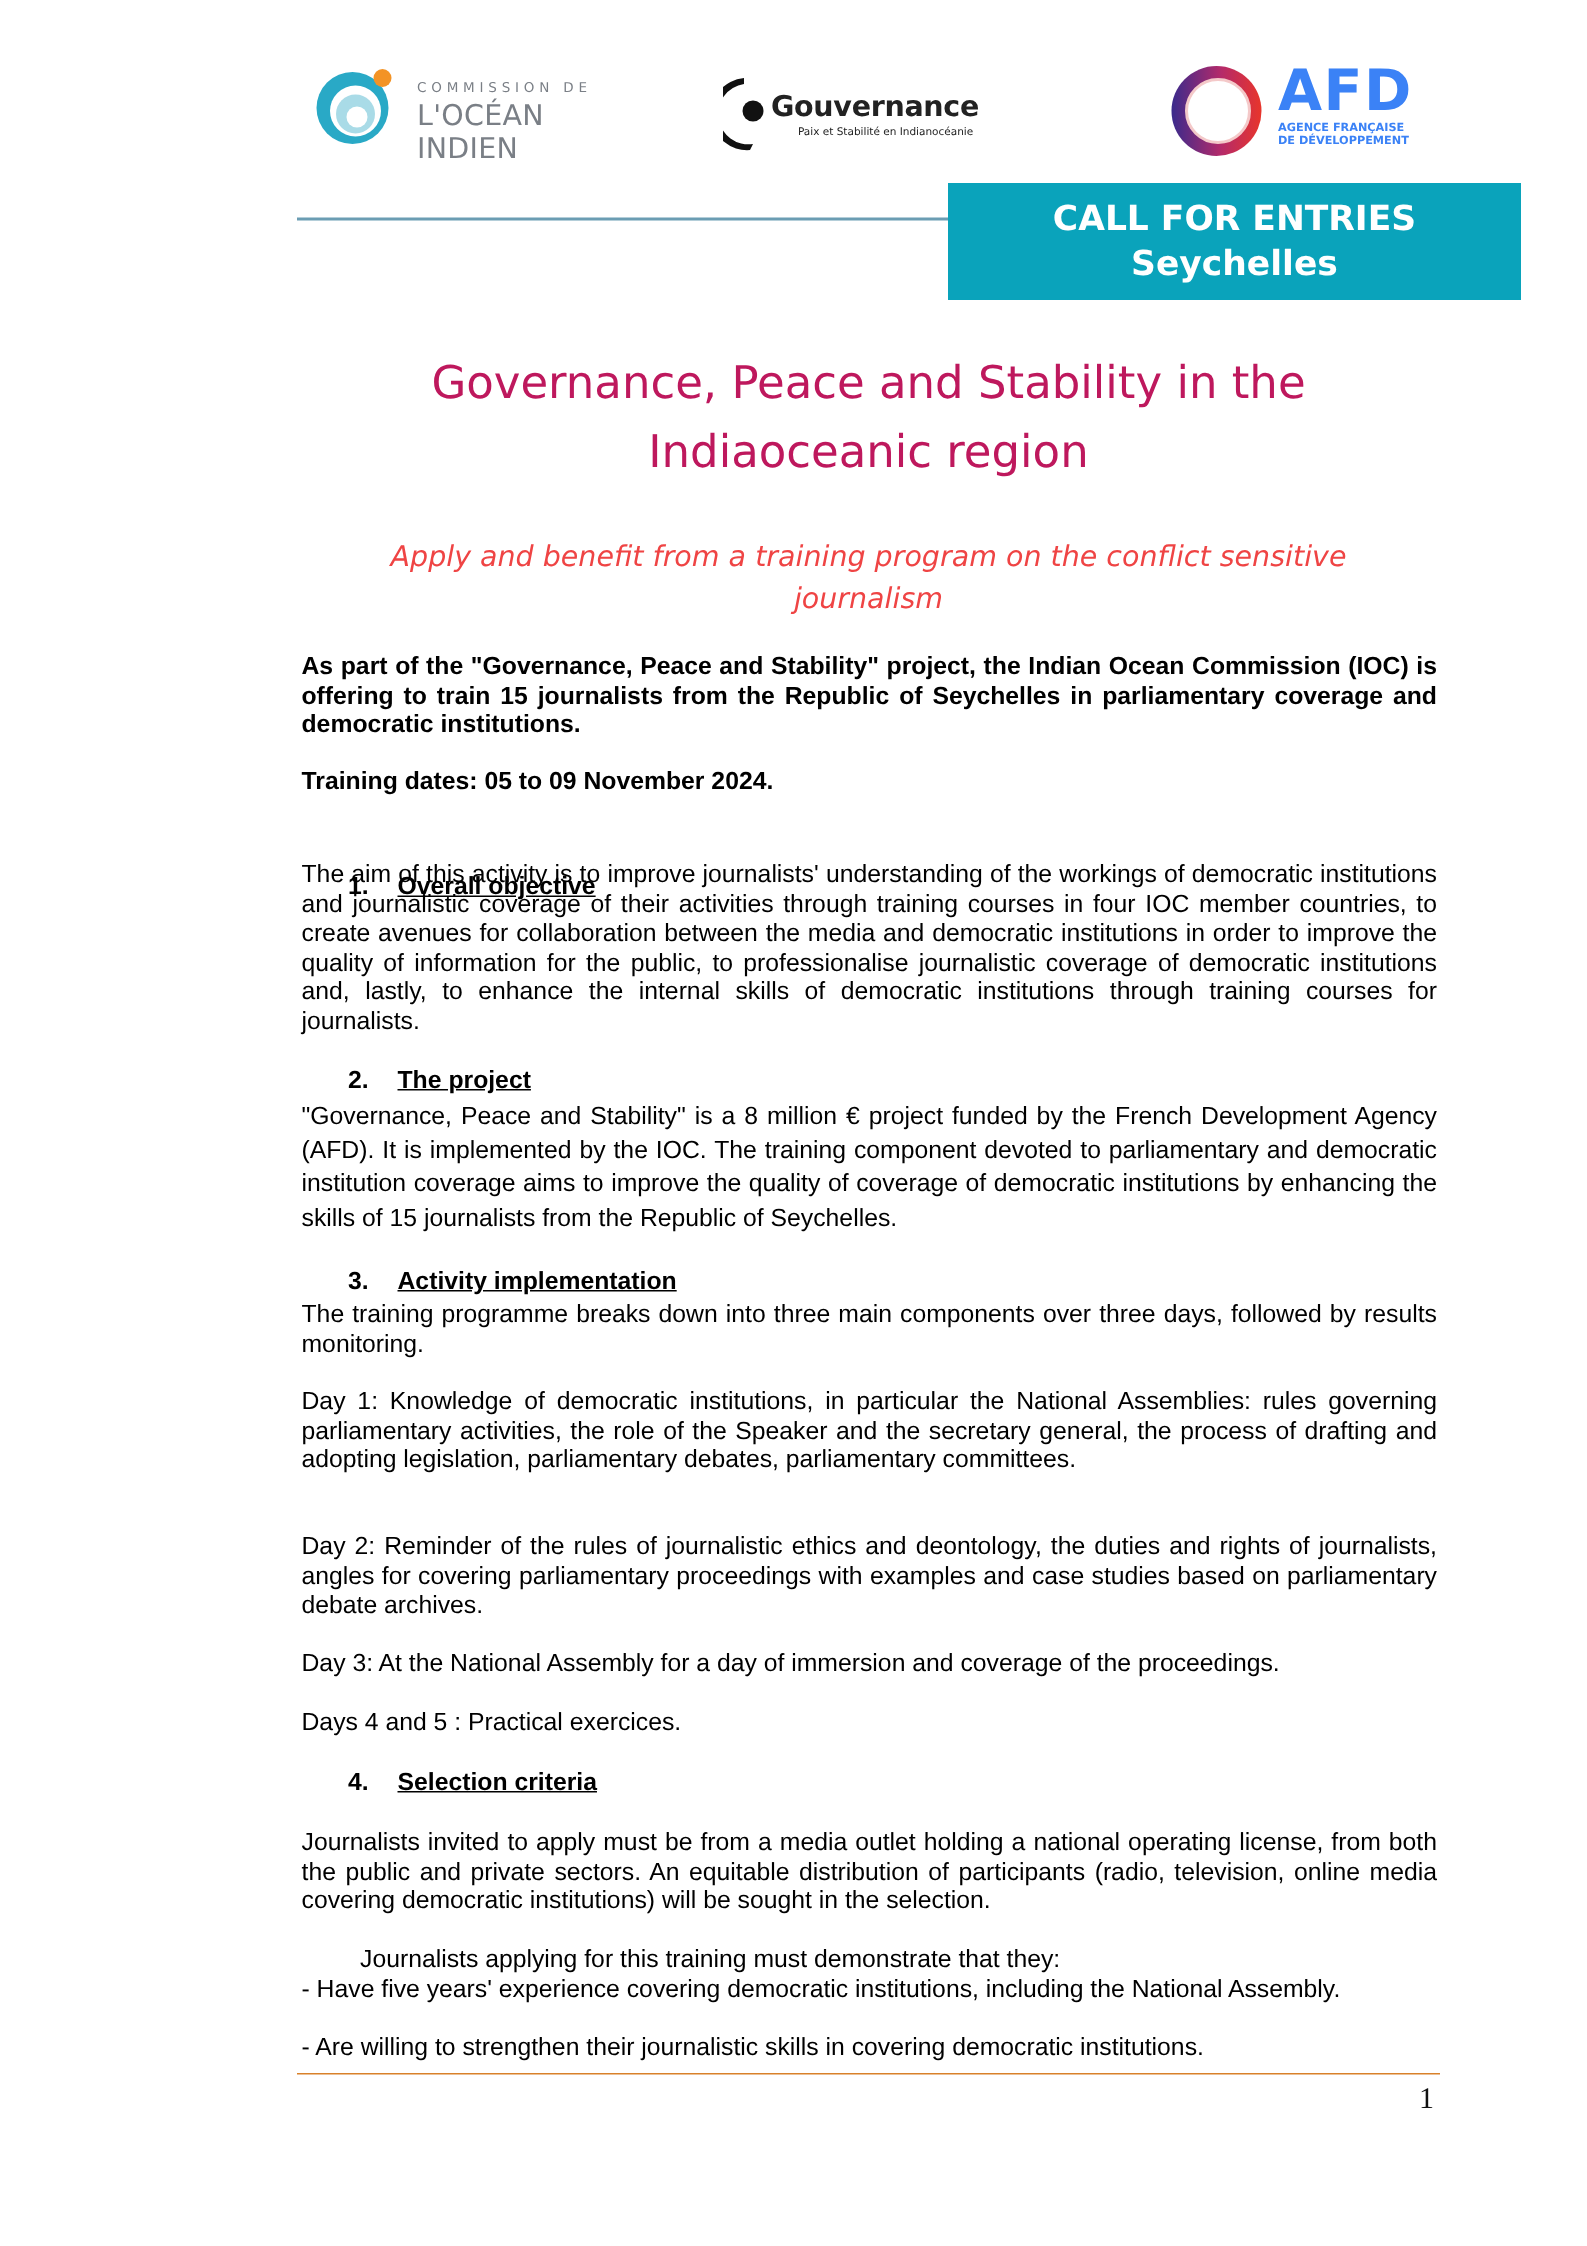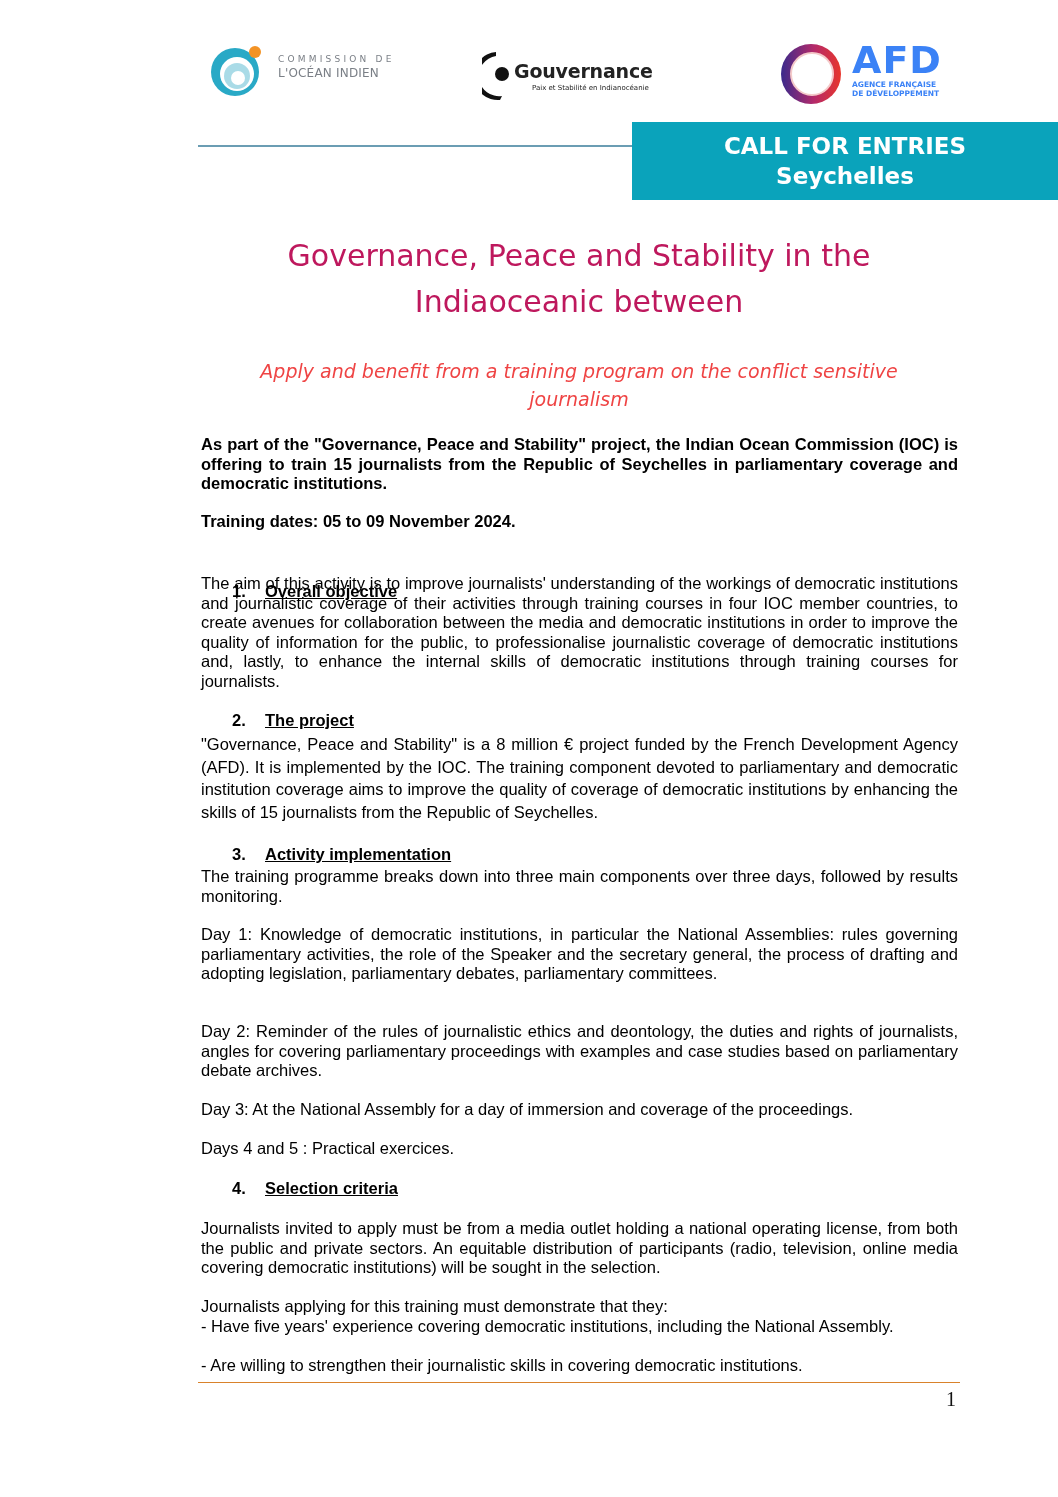--- a/index.html
+++ b/index.html
@@ -3,37 +3,37 @@
   <meta charset="utf-8">
   <style>
     html, body { margin: 0; padding: 0; background: #ffffff; }
     body { width: 1058px; height: 1497px; position: relative; overflow: hidden; color: #000; font-family: "DejaVu Sans", sans-serif; }
 
     
     .logo-coi { position: absolute; left: 208px; top: 40px; width: 200px; height: 62px; }
     .coi-mark { position: absolute; left: 0; top: 0; width: 58px; height: 58px; }
     .coi-text { position: absolute; left: 70px; top: 14px; color: #7a7f86; font-family: "DejaVu Sans", sans-serif; }
     .coi-text .l1 { font-size: 9px; letter-spacing: 3.2px; display: block; }
-    .coi-text .l2 { font-size: 12px; letter-spacing: 0.2px; display: block; margin-top: 2px; }
+    .coi-text .l2 { font-size: 19px; letter-spacing: 0.2px; display: block; margin-top: 2px; }
 
     .logo-gov { position: absolute; left: 482px; top: 50px; width: 170px; height: 55px; }
     .gov-mark { position: absolute; left: 0; top: 0; width: 32px; height: 52px; }
     .gov-text { position: absolute; left: 32px; top: 10px; }
     .gov-text .l1 { font-size: 19px; font-weight: bold; color: #222; display: block; letter-spacing: -0.2px; }
     .gov-text .l2 { font-size: 7px; color: #222; display: block; margin-left: 18px; margin-top: 2px; }
 
     .logo-afd { position: absolute; left: 776px; top: 38px; width: 180px; height: 70px; }
     .afd-mark { position: absolute; left: 0; top: 0; width: 70px; height: 70px; }
     .afd-text { position: absolute; left: 76px; top: 2px; color: #3b82f6; }
     .afd-text .l1 { font-size: 38px; font-weight: bold; display: block; line-height: 40px; letter-spacing: 1px; }
     .afd-text .l2 { font-size: 7.5px; font-weight: bold; display: block; line-height: 9px; }
 
     
     .header-rule { position: absolute; left: 198px; top: 145px; width: 436px; height: 2px; background: #6b9db3; }
-    .banner { position: absolute; left: 632px; top: 122px; width: 426px; height: 78px; background: #0aa3bb; color: #ffffff; text-align: center; font-family: "DejaVu Sans", sans-serif; font-weight: bold; font-size: 23px; line-height: 30px; padding-top: 9px; box-sizing: border-box; }
+    .banner { position: absolute; left: 632px; top: 122px; width: 382px; height: 78px; background: #0aa3bb; color: #ffffff; text-align: center; font-family: "DejaVu Sans", sans-serif; font-weight: bold; font-size: 23px; line-height: 30px; padding-top: 9px; box-sizing: border-box; }
     .banner span { display: block; }
 
     
     .title { position: absolute; left: 200px; width: 758px; top: 233px; text-align: center; font-family: "DejaVu Sans", sans-serif; font-size: 30px; line-height: 46px; color: #be185d; }
     .subtitle { position: absolute; left: 200px; width: 758px; top: 357px; text-align: center; font-family: "DejaVu Sans", sans-serif; font-style: italic; font-size: 19px; line-height: 28px; color: #ef4444; }
 
     
     .body { position: absolute; left: 201px; width: 757px; font-family: "Liberation Sans", sans-serif; font-size: 16.5px; line-height: 19.5px; text-align: justify; }
     .intro { top: 435px; font-weight: bold; }
     .dates { top: 512px; font-weight: bold; }
@@ -47,21 +47,21 @@
     .h2 { top: 710px; }
     .s2 { top: 733px; line-height: 22.5px; }
     .h3 { top: 844px; }
     .s3 { top: 867px; }
     .d1 { top: 925px; }
     .d2 { top: 1022px; }
     .d3 { top: 1100px; }
     .d4 { top: 1139px; }
     .h4 { top: 1178px; }
     .s4a { top: 1219px; }
-    .s4b { top: 1297px; }
+    .s4b { top: 1297px; margin-left: 39px; }
     .s4c { top: 1317px; }
     .s4d { top: 1356px; }
 
     .footer-rule { position: absolute; left: 198px; top: 1382px; width: 762px; height: 1px; background: #d9822b; }
     .page-number { position: absolute; right: 102px; top: 1388px; font-family: "Liberation Serif", serif; font-size: 20px; color: #111; }
   </style>
 </head>
 <body>
 
 <div class="logo-coi">
@@ -110,21 +110,21 @@
 </div>
 
 <div class="header-rule"></div>
 <div class="banner">
   <span>CALL FOR ENTRIES</span>
   <span>Seychelles</span>
 </div>
 
 <div class="title">
   <div>Governance, Peace and Stability in the</div>
-  <div>Indiaoceanic between</div>
+  <div>Indiaoceanic region</div>
 </div>
 <div class="subtitle">
   <div>Apply and benefit from a training program on the conflict sensitive</div>
   <div>journalism</div>
 </div>
 
 <div class="body intro">As part of the "Governance, Peace and Stability" project, the Indian Ocean Commission (IOC) is offering to train 15 journalists from the Republic of Seychelles in parliamentary coverage and democratic institutions.</div>
 <div class="body dates">Training dates: 05 to 09 November 2024.</div>
 
 <div class="heading h1">

